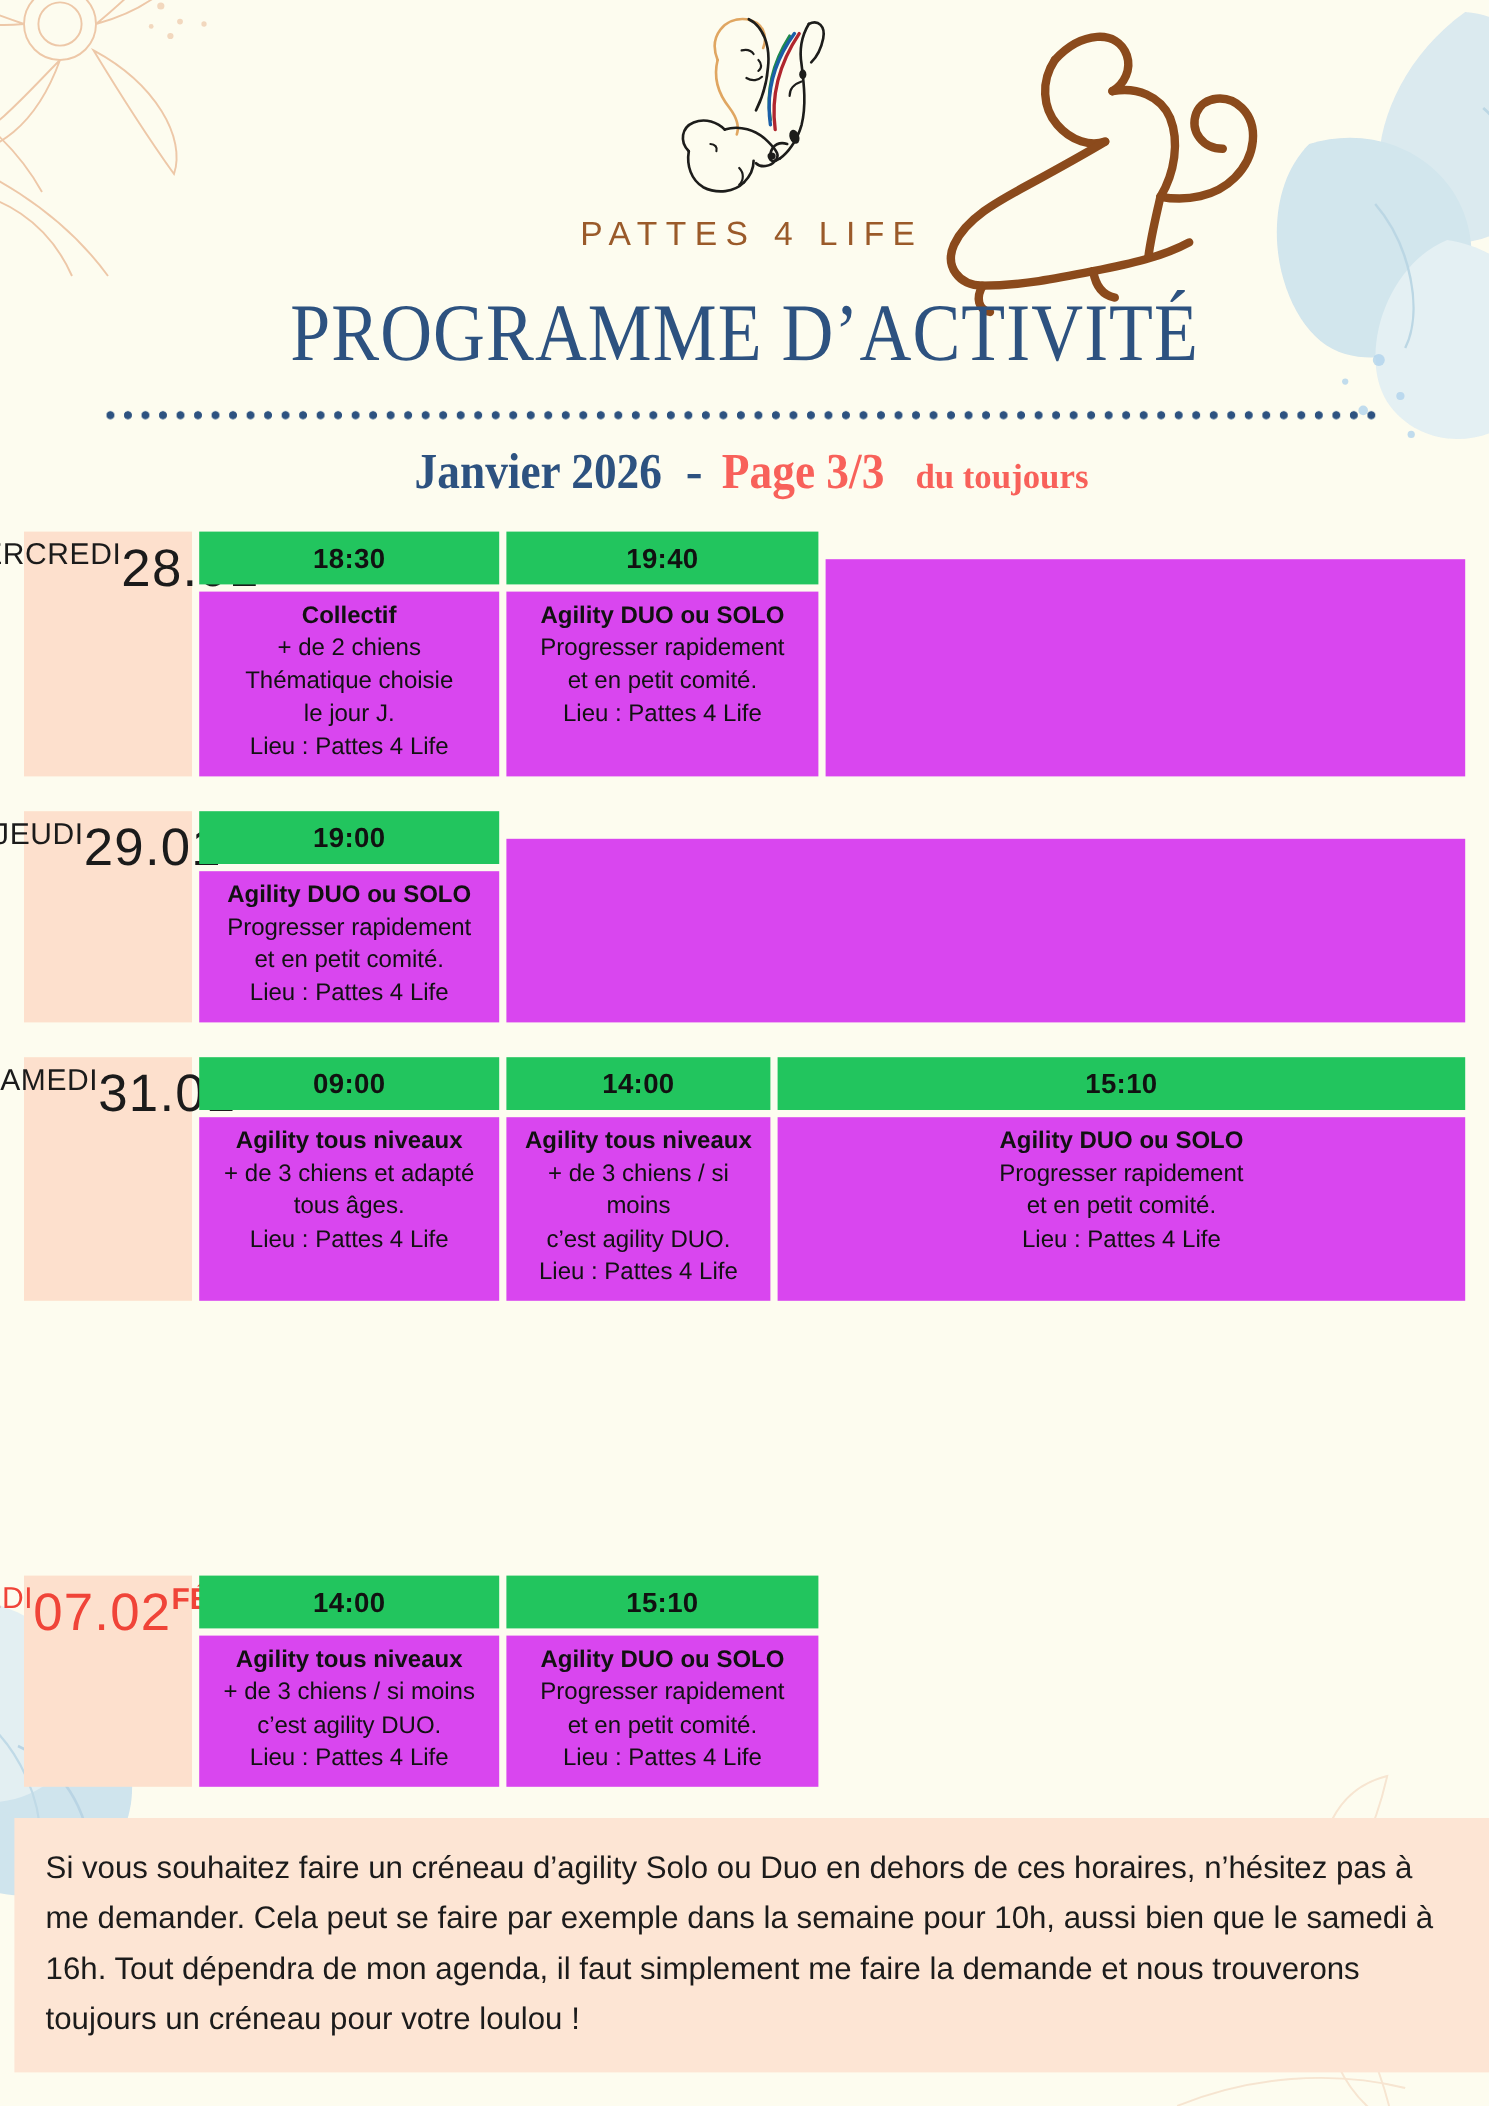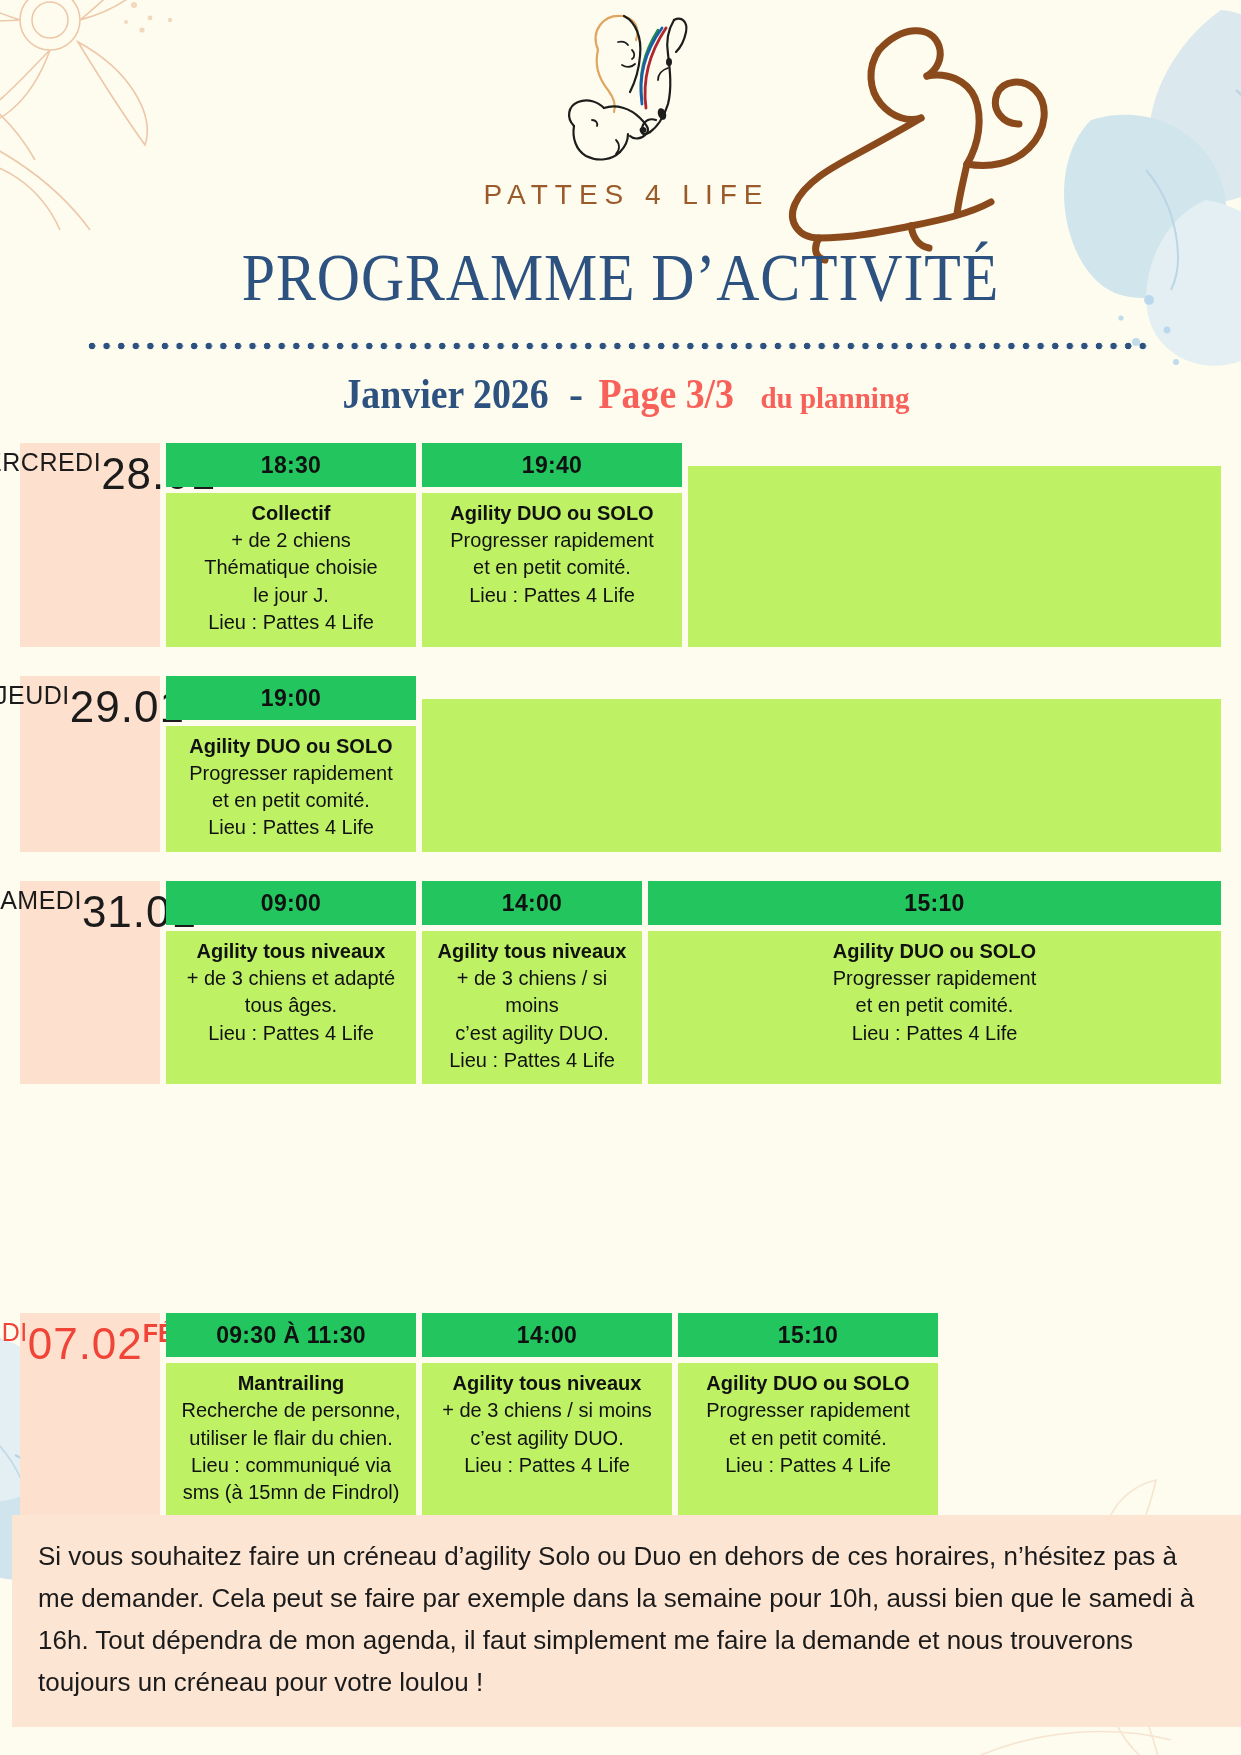--- a/index.html
+++ b/index.html
@@ -117,21 +117,21 @@
   .slot { display: flex; flex-direction: column; }
   .slot-time {
     background: #22c55e;
     text-align: center;
     font-size: 23px; font-weight: 800; color: #111;
     padding: 9px 4px 8px;
     letter-spacing: .3px;
   }
   .slot-time.empty { visibility: hidden; }
   .slot-body {
-    background: #bef264;
+    background: #d946ef;
     flex: 1 1 auto;
     margin-top: 6px;
     padding: 7px 8px 10px;
     text-align: center;
     color: #111;
   }
   .slot-title { font-size: 20px; font-weight: 800; line-height: 1.35; }
   .slot-desc { font-size: 20px; font-weight: 300; line-height: 1.37; }
 
   
@@ -266,21 +266,21 @@
     <path d="M58 220 C 52 230, 54 240, 64 242"></path>
   </g>
 </svg>
 
 <div class="main-title">PROGRAMME D’ACTIVITÉ</div>
 <div class="dotted-rule"></div>
 <div class="subtitle-row">
   <span class="sub-month">Janvier 2026</span>
   <span class="sub-dash">-</span>
   <span class="sub-page">Page 3/3</span>
-  <span class="sub-tail">du planning</span>
+  <span class="sub-tail">du toujours</span>
 </div>
 
 <div class="schedule">
 
   <div class="day-row">
     <div class="day-badge">
       <div class="dow">MERCREDI</div>
       <div class="dnum">28.01</div>
     </div>
     <div class="slots">
@@ -358,27 +358,20 @@
   <div class="spacer-row"></div>
 
   <div class="day-row">
     <div class="day-badge accent-red">
       <div class="dow">SAMEDI</div>
       <div class="dnum">07.02</div>
       <div class="dmonth">FÉVRIER</div>
     </div>
     <div class="slots">
       <div class="slot w-250">
-        <div class="slot-time">09:30 À 11:30</div>
-        <div class="slot-body">
-          <div class="slot-title">Mantrailing</div>
-          <div class="slot-desc">Recherche de personne,<br>utiliser le flair du chien.<br>Lieu : communiqué via<br>sms (à 15mn de Findrol)</div>
-        </div>
-      </div>
-      <div class="slot w-250">
         <div class="slot-time">14:00</div>
         <div class="slot-body">
           <div class="slot-title">Agility tous niveaux</div>
           <div class="slot-desc">+ de 3 chiens / si moins<br>c’est agility DUO.<br>Lieu : Pattes 4 Life</div>
         </div>
       </div>
       <div class="slot w-260">
         <div class="slot-time">15:10</div>
         <div class="slot-body">
           <div class="slot-title">Agility DUO ou SOLO</div>

